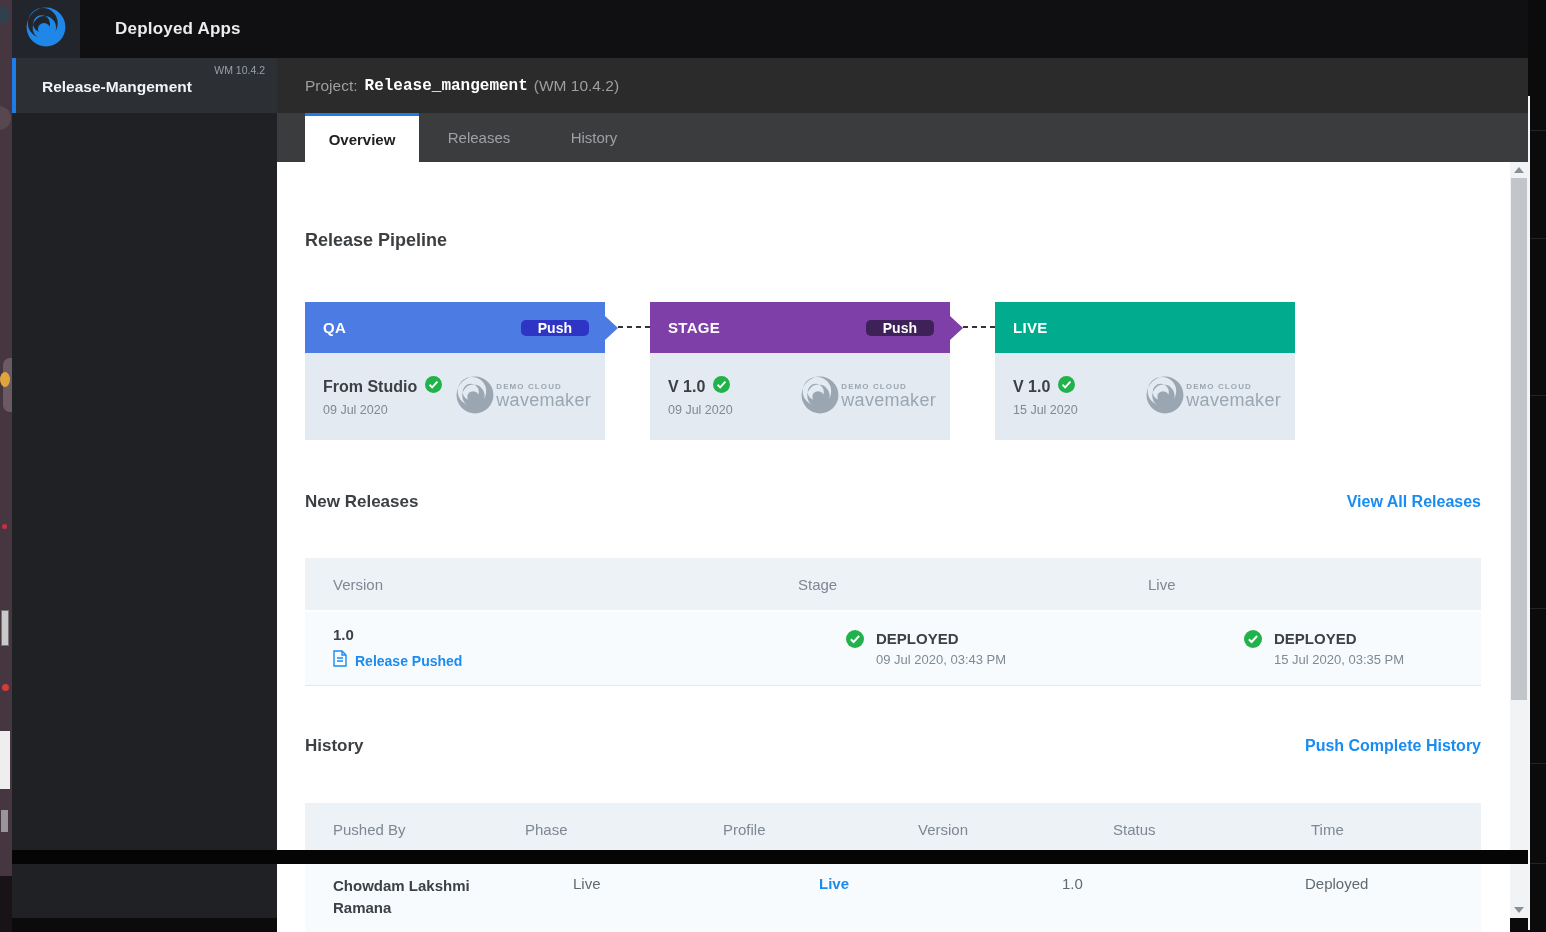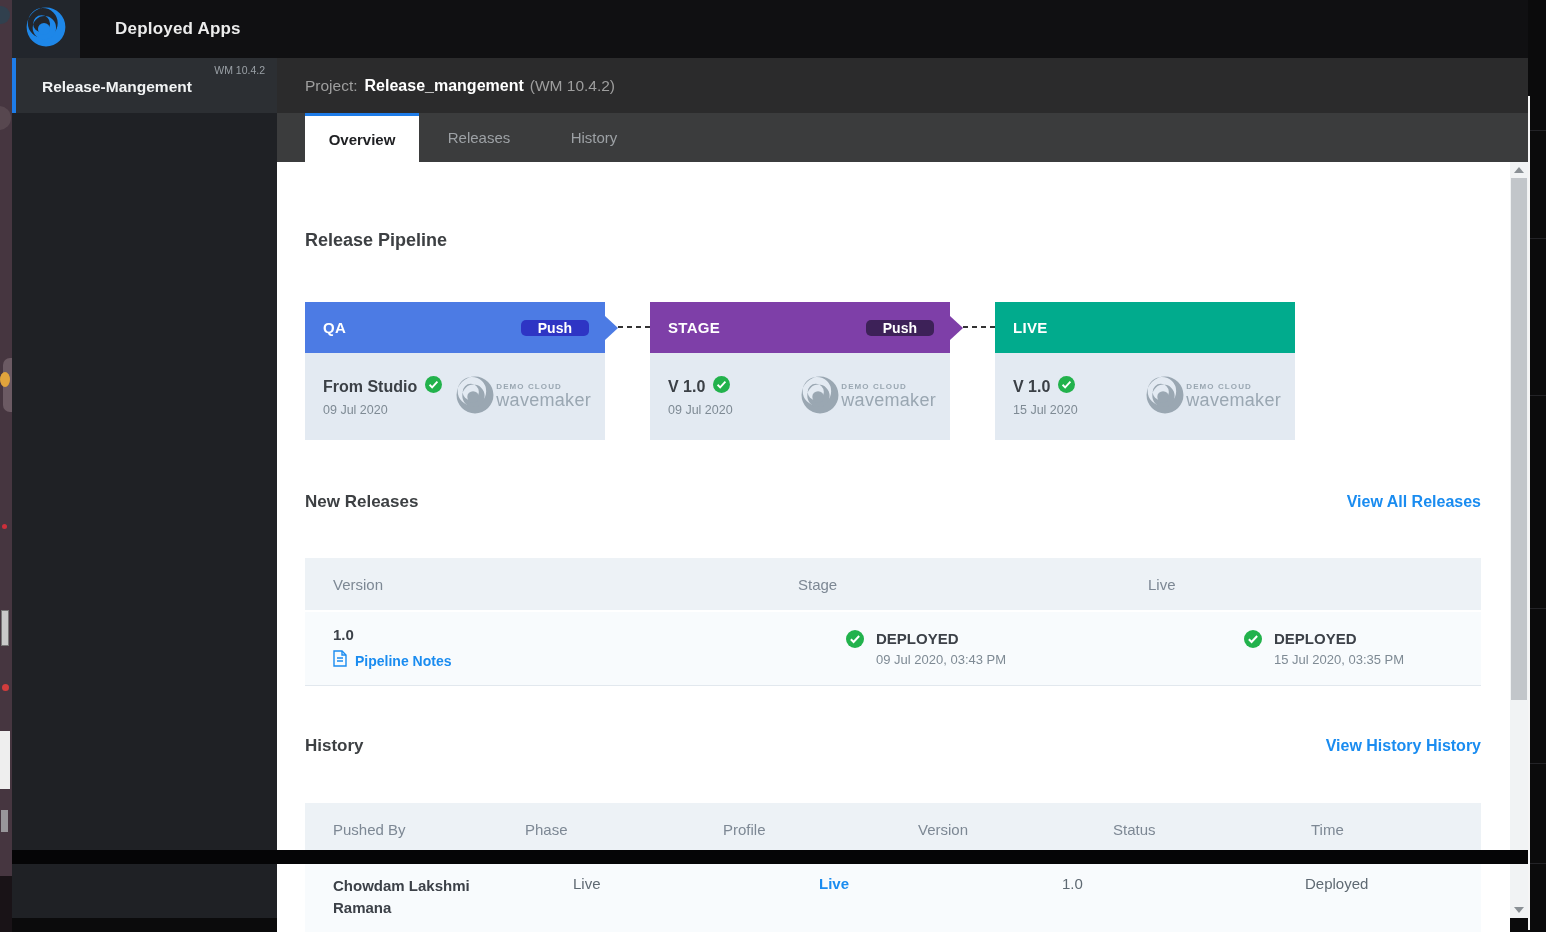--- a/index.html
+++ b/index.html
@@ -33,21 +33,21 @@
   
   .sidebar { position:absolute; left:0; top:58px; width:265px; height:860px; background:#1f2125; }
   .side-item { position:relative; height:55px; background:#2c2f33; border-left:4px solid #1e7ce8; }
   .side-item-label { position:absolute; left:26px; top:20px; color:#f1f3f4; font-size:15.5px; font-weight:700; }
   .side-item-ver { position:absolute; right:12px; top:6px; color:#9aa0a6; font-size:10.5px; }
 
   
   .main { position:absolute; left:265px; top:58px; width:1251px; height:874px; }
   .proj-header { position:absolute; left:0; top:0; width:100%; height:55px; background:#2b2b2c;
                  display:flex; align-items:center; padding-left:28px; font-size:15.5px; color:#9e9e9e; }
-  .proj-header b { color:#fff; font-weight:700; margin:0 6px 0 7px; font-size:16px; }
+  .proj-header b { color:#fff; font-weight:700; margin:0 6px 0 7px; font-size:16px;font-family:Liberation Mono, monospace; }
 
   .tabbar { position:absolute; left:0; top:55px; width:100%; height:49px; background:#3b3c3d; }
   .tab { position:absolute; top:0; height:49px; display:flex; align-items:center; justify-content:center;
          font-size:15px; color:#9da1a5; cursor:pointer; }
   .tab.active { left:28px; width:114px; background:#fff; color:#202124; font-weight:700;
                 border-top:3px solid #1e7ce8; }
   .tab.t2 { left:142px; width:120px; }
   .tab.t3 { left:262px; width:110px; }
 
   
@@ -314,21 +314,21 @@
           <div>
             <div class="cell-strong">1.0</div>
             <div class="rn-link">
               <span>
                 <svg width="14" height="17" viewBox="0 0 14 17" fill="none" stroke="#1a8cf0" stroke-width="1.4">
                   <path d="M1 1 h8 l4 4 v11 h-12 z"></path>
                     <path d="M9 1 v4 h4"></path>
                     <path d="M4 8 h6 M4 11 h6"></path>
                 </svg>
               </span>
-              <a class="small-link">Pipeline Notes</a>
+              <a class="small-link">Release Pushed</a>
             </div>
           </div>
           <div class="deploy-cell">
             <span>
               <svg width="18" height="18" viewBox="0 0 20 20">
                   <circle cx="10" cy="10" r="10" fill="#22b24c"></circle>
                   <path d="M5.4 10.3l3 3 6.2-6.6" stroke="#fff" stroke-width="2.2" fill="none"></path>
                 </svg>
             </span>
             <span class="deploy-texts">
@@ -346,21 +346,21 @@
             <span class="deploy-texts">
               <span class="cell-strong">DEPLOYED</span>
               <span class="cell-sub">15 Jul 2020, 03:35 PM</span>
             </span>
           </div>
         </div>
       </div>
 
       <div class="sec-row" style="top:574px;">
         <span class="sec-title-inline">History</span>
-        <a class="blue-link">View History History</a>
+        <a class="blue-link">Push Complete History</a>
       </div>
 
       <div class="tbl t2" style="top:641px;">
         <div class="tbl-head">
           <div>Pushed By</div>
           <div>Phase</div>
           <div>Profile</div>
           <div>Version</div>
           <div>Status</div>
           <div>Time</div>

